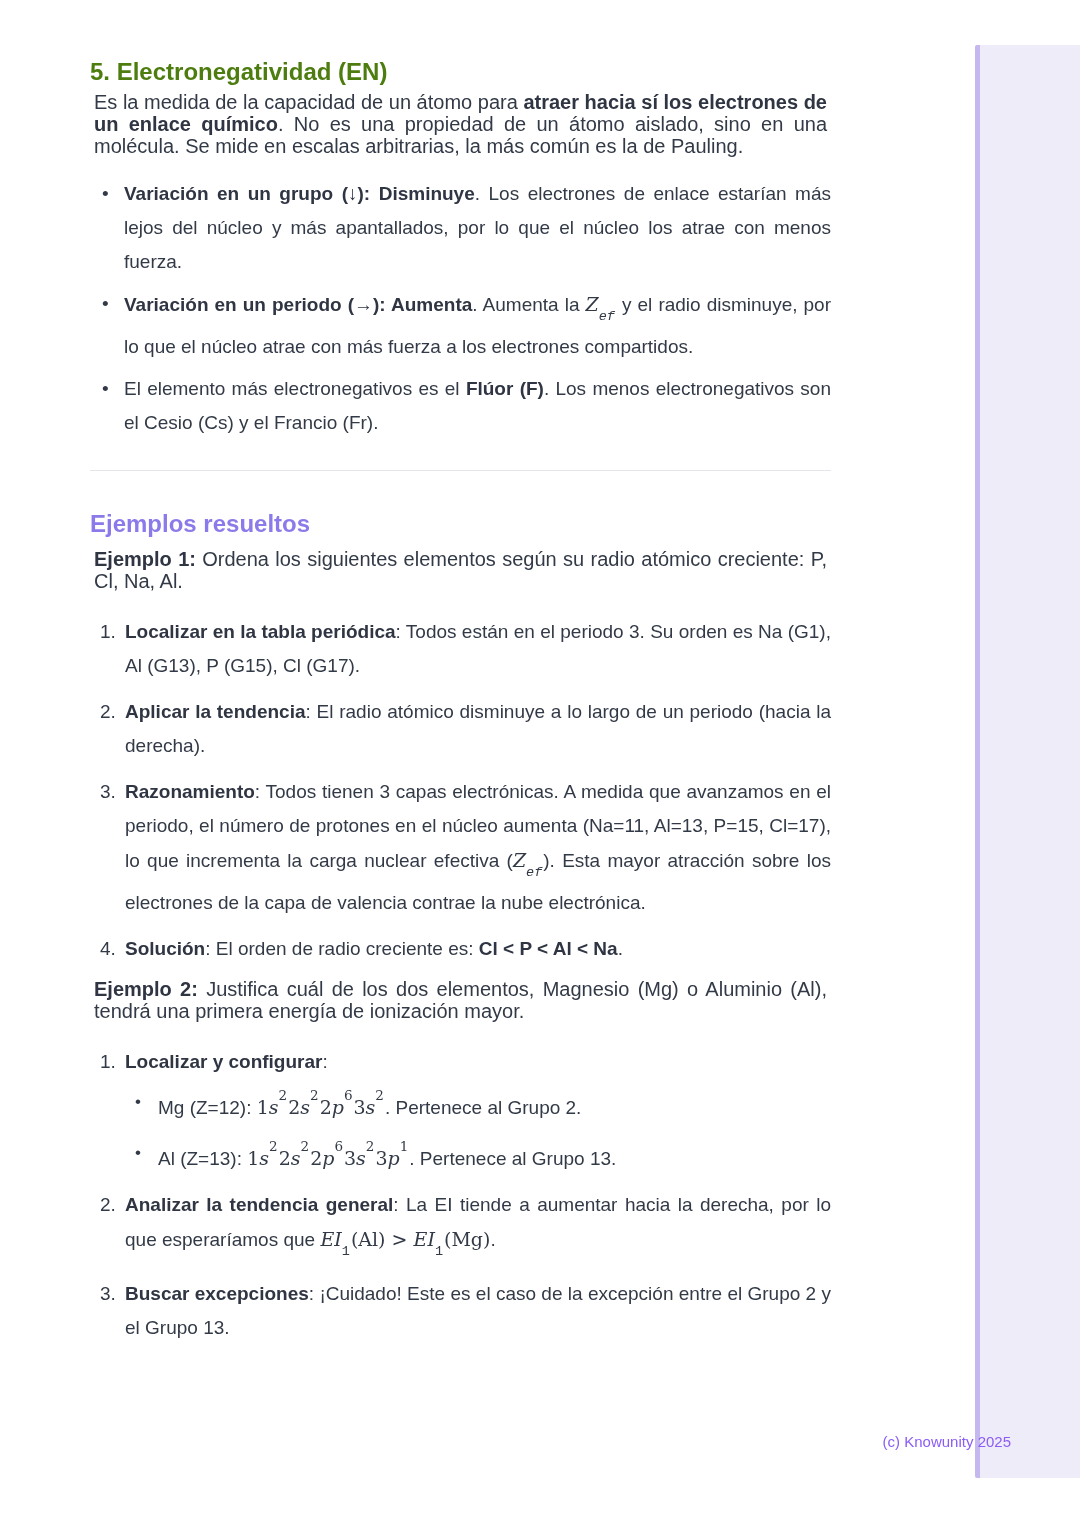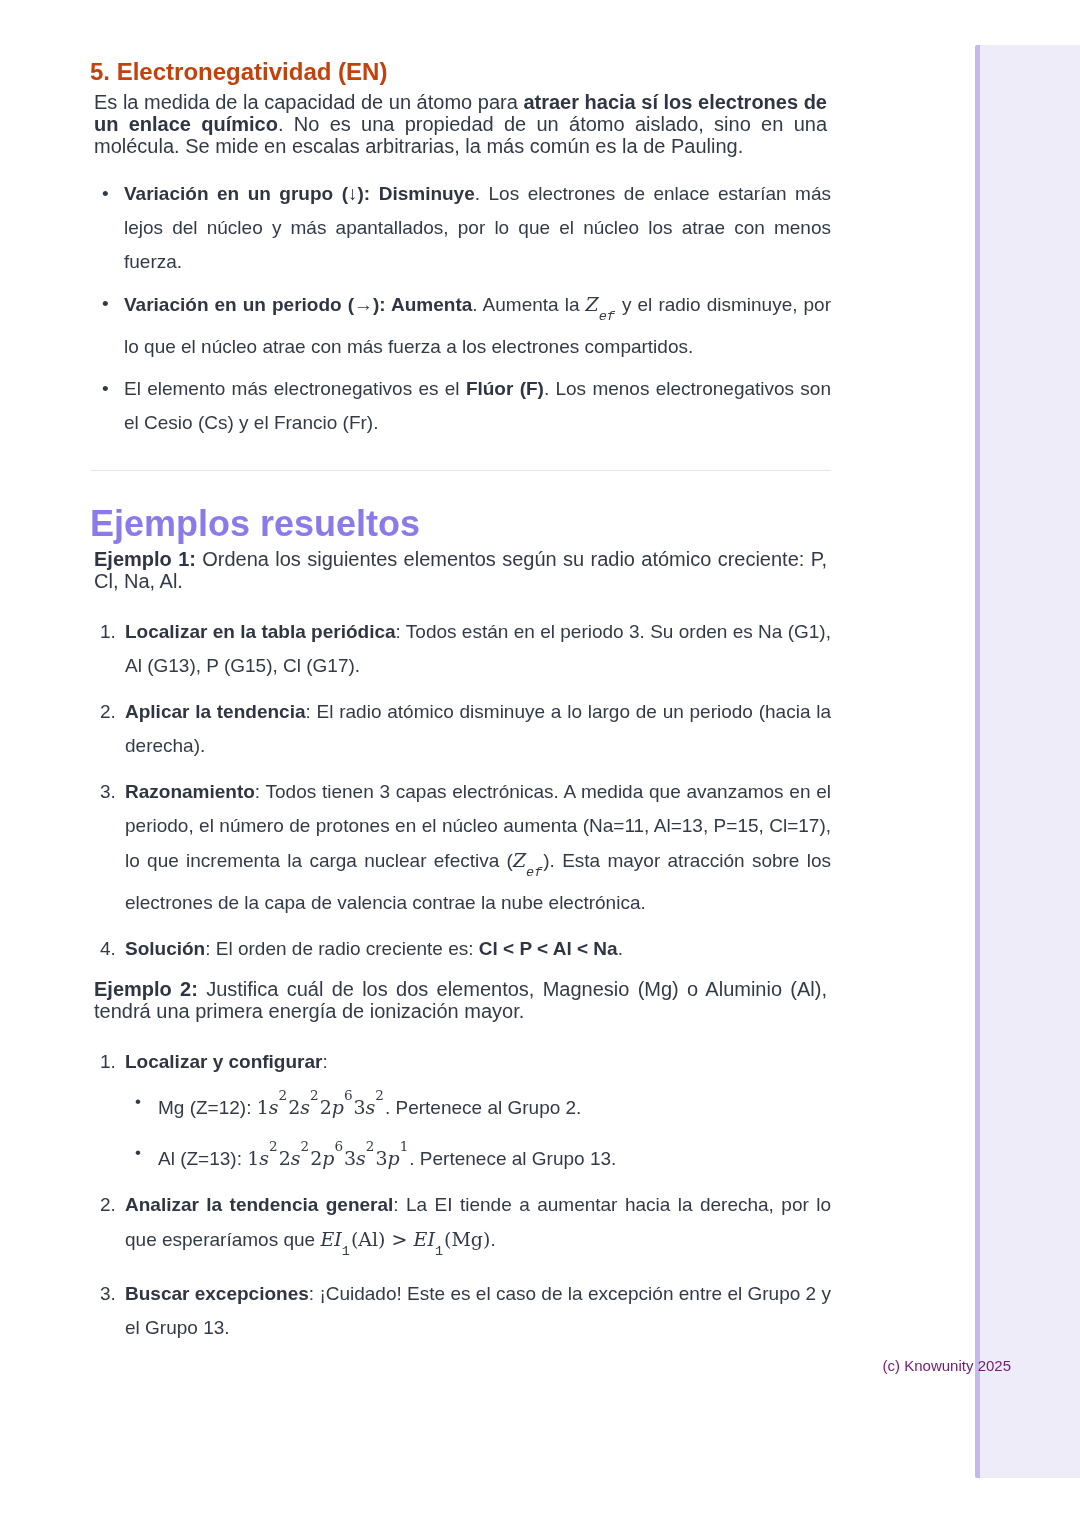--- a/index.html
+++ b/index.html
@@ -22,25 +22,25 @@
   }
   .content {
     position: absolute;
     left: 90px; top: 0;
     width: 741px;
   }
   h3.section-title {
     margin: 57px 0 0 0;
     font-size: 24px; line-height: 30px;
     font-weight: 700;
-    color: #c2410c;
+    color: #4d7c0f;
   }
   h2.examples-title {
     margin: 33px 0 0 0;
-    font-size: 36px; line-height: 40px;
+    font-size: 24px; line-height: 40px;
     font-weight: 700;
     color: #8b7aea;
   }
   p.para {
     margin: 4px;
     font-size: 20px; line-height: 22px;
     text-align: justify;
   }
   .intro { margin-top: 21px; }
   .ex-intro { margin-top: 25px; }
@@ -104,23 +104,23 @@
     margin-right: 1px;
   }
   .msub {
     font-family: Liberation Mono, monospace;
     font-size: 13.5px;
     position: relative; top: 4px;
     margin-right: 1px;
   }
   .copyright {
     position: absolute;
-    top: 1357px; right: 69px;
+    top: 1433px; right: 69px;
     font-size: 15px;
-    color: #701a75;
+    color: #8b5cf6;
     z-index: 2;
   }
 </style>
 </head>
 <body>
 
 <div class="rail"></div>
 
 <div class="content">
 

